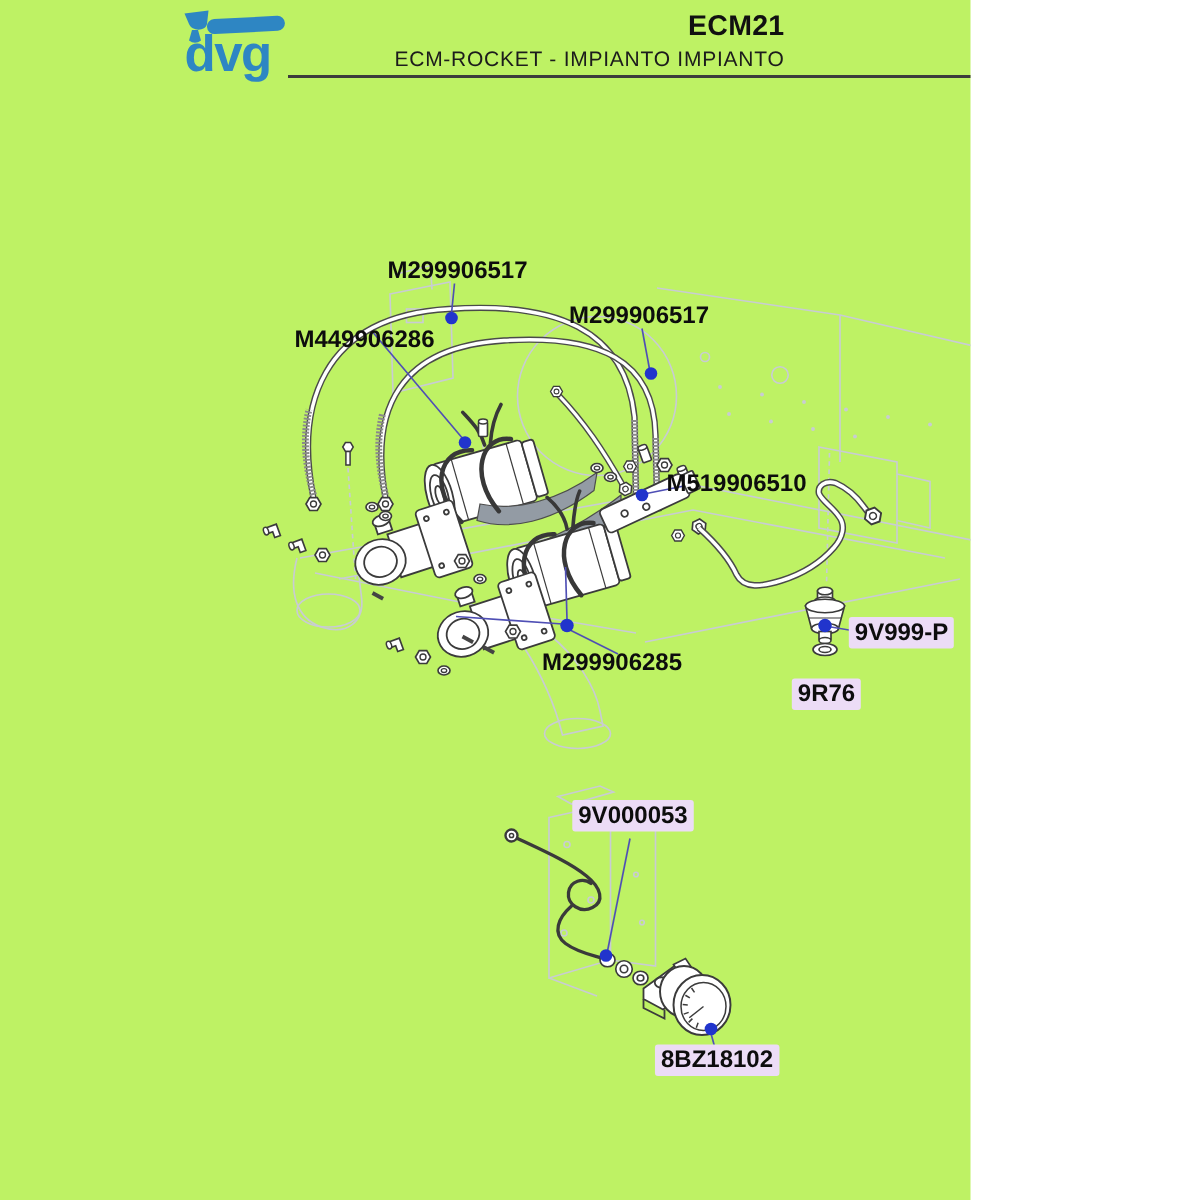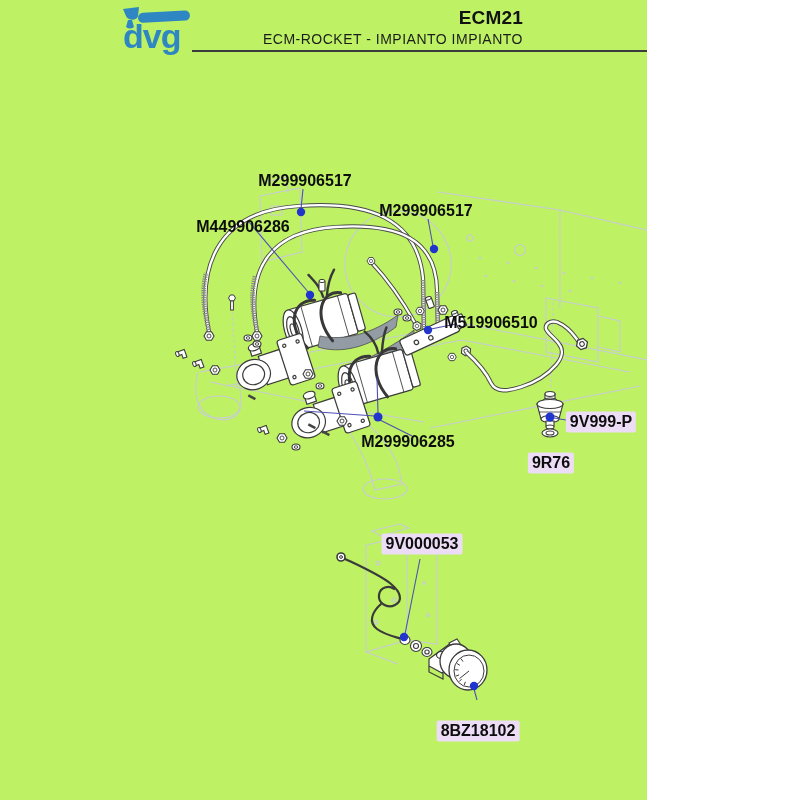--- a/index.html
+++ b/index.html
@@ -13,21 +13,21 @@
             color:#111;letter-spacing:.2px;}
   .doc-title{position:absolute;right:124px;top:31px;font-size:14px;color:#1c1c1c;
              letter-spacing:.5px;}
   .header-rule{position:absolute;left:192px;top:50px;width:484px;height:1.5px;background:#3c3c3c;}
   
   .lbl{position:absolute;font-size:16px;font-weight:bold;color:#0d0d0d;
        transform:translate(-50%,-50%);white-space:nowrap;line-height:1.2;}
   .lbl.hl{background:#ecdcf6;padding:1px 4px;border-radius:2px;}
   .l1{left:305px;top:181px;} .l2{left:243px;top:227px;} .l3{left:426px;top:211px;}
   .l4{left:491px;top:323px;} .l5{left:408px;top:442px;} .l6{left:601px;top:422px;}
-  .l7{left:551px;top:443px;margin-top:20px;} .l8{left:422px;top:528px;margin-top:16px;} .l9{left:478px;top:731px;}
+  .l7{left:551px;top:443px;margin-top:20px;} .l8{left:422px;top:528px;margin-top:16px;} .l9{left:478px;top:707px;}
   svg{display:block;}
   #art{position:absolute;left:0;top:0;}
 </style>
 </head>
 <body>
 
 <div id="page">
 
   <svg class="logo-icon" width="70" height="26" viewBox="0 0 70 26">
     <g fill="#2e86c3" stroke="none">

